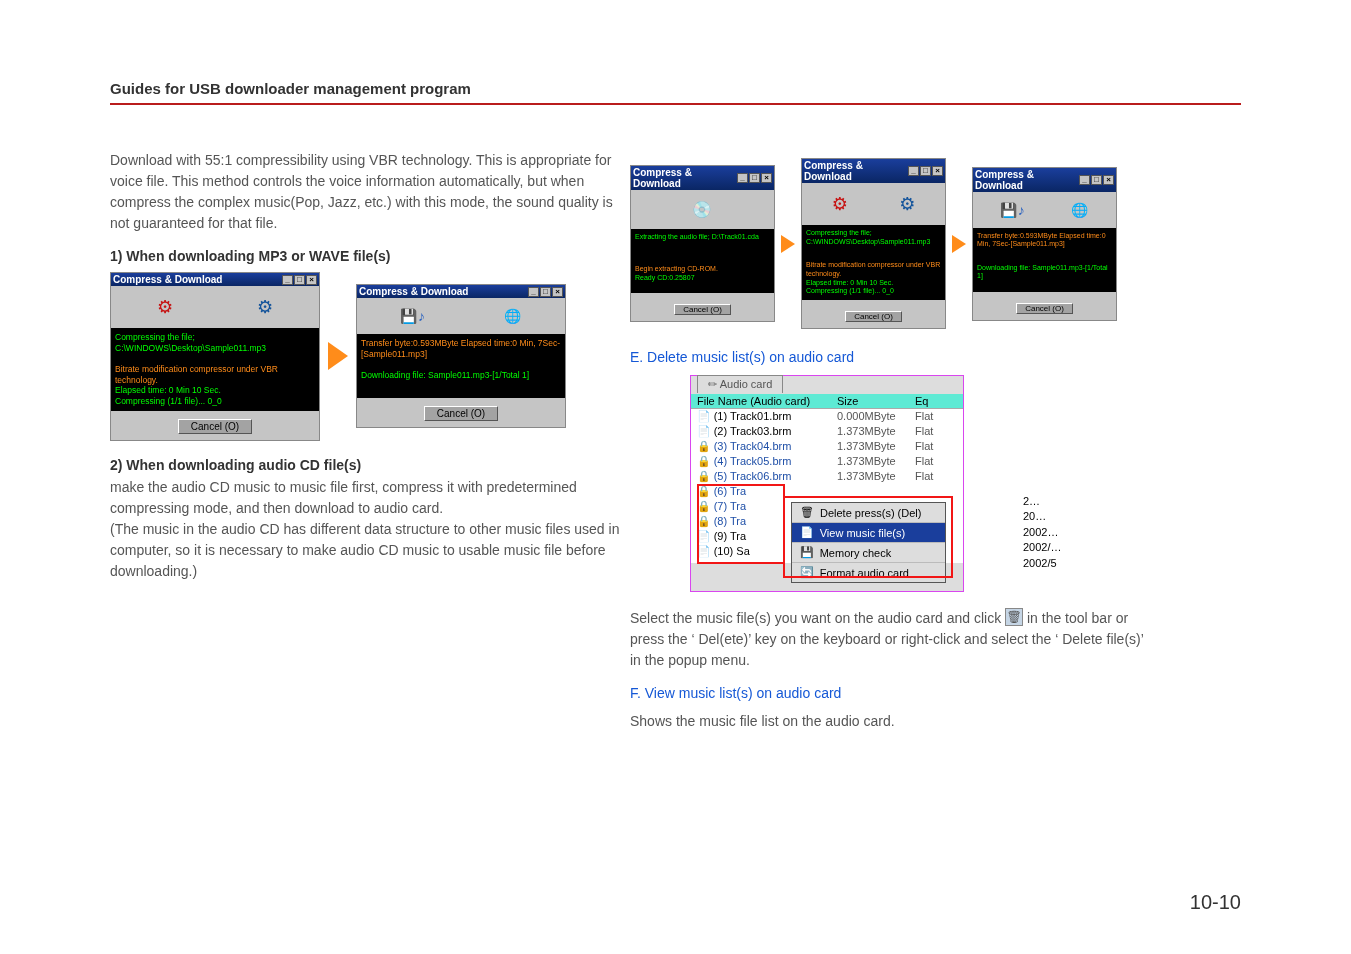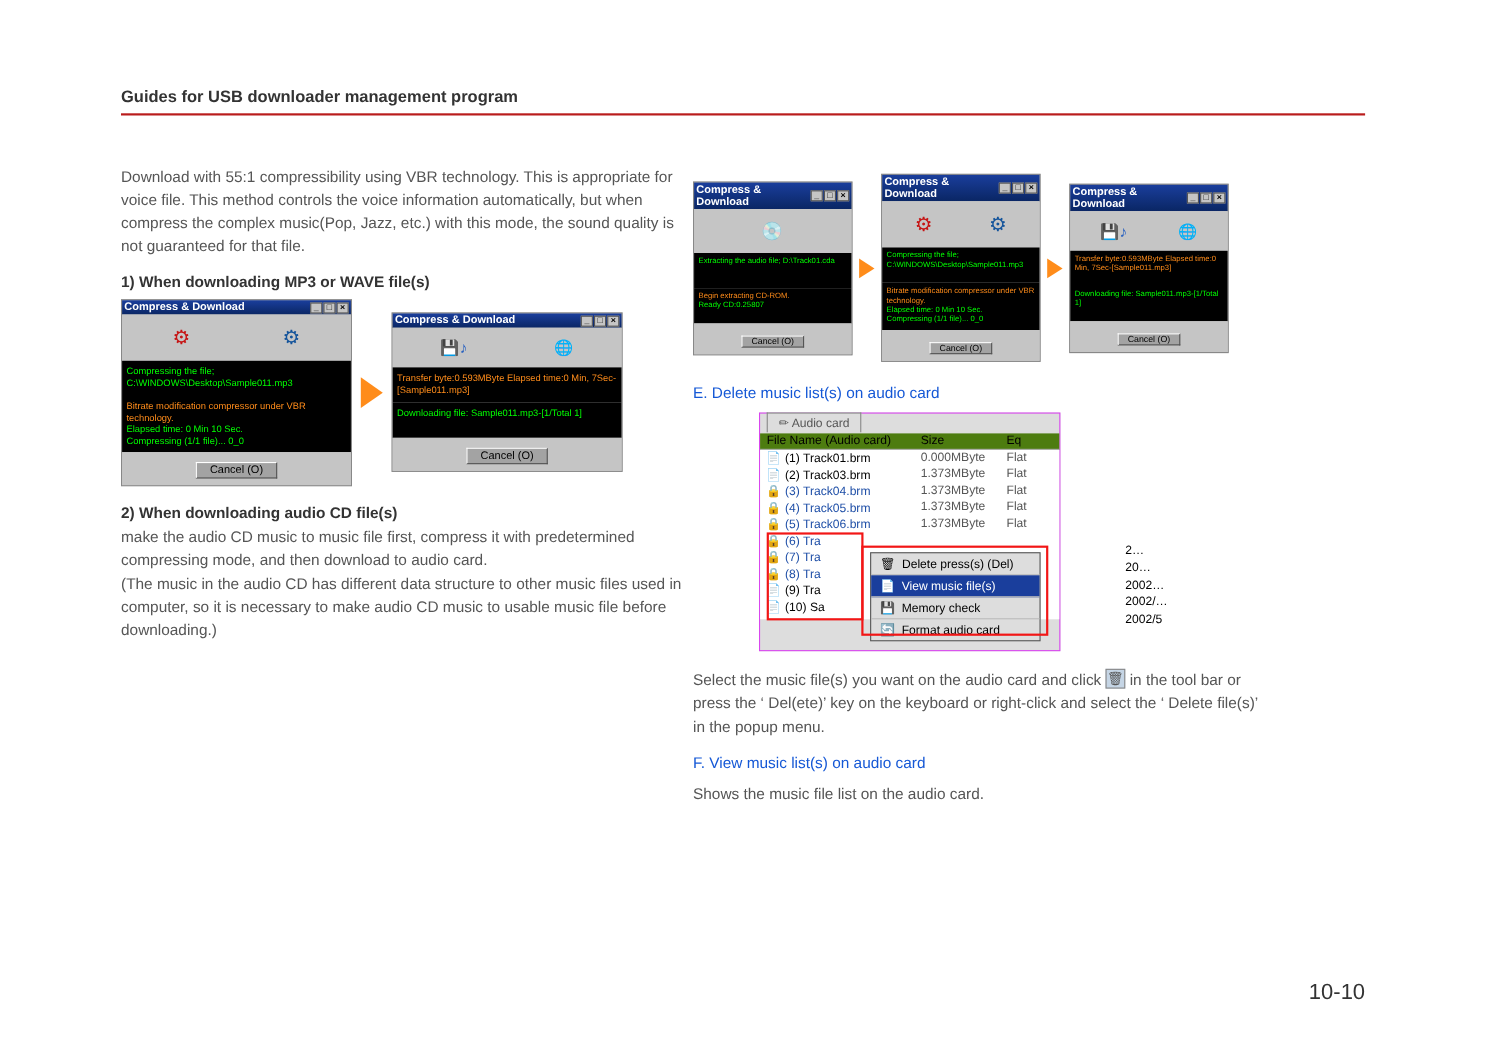--- a/index.html
+++ b/index.html
@@ -104,21 +104,21 @@
       display: inline-block; background: #ddd; border: 1px solid #888;
       border-bottom: none; padding: 2px 10px; font-size: 11px;
       position: relative; top: -1px; margin-left: 6px;
     }
     .list-header, .list-row {
       display: grid;
       grid-template-columns: 140px 78px 32px;
       font-size: 11px;
       padding: 1px 6px;
     }
-    .list-header { background: #4d7c0f; border-bottom: 1px solid #aaa; color: #000; }
+    .list-header { background: #5eead4; border-bottom: 1px solid #aaa; color: #000; }
     .list-body { background: #fff; padding-bottom: 4px; }
     .file-icon { color: #d9a300; margin-right: 3px; }
     .locked .file-icon { color: #1f4fa7; }
     .file-name { color: #000; }
     .locked .file-name { color: #1f4fa7; }
     .ctx-menu {
       position: absolute;
       left: 100px; top: 126px;
       background: #ddd; border: 1px solid #555;
       font-size: 11px; width: 155px;

